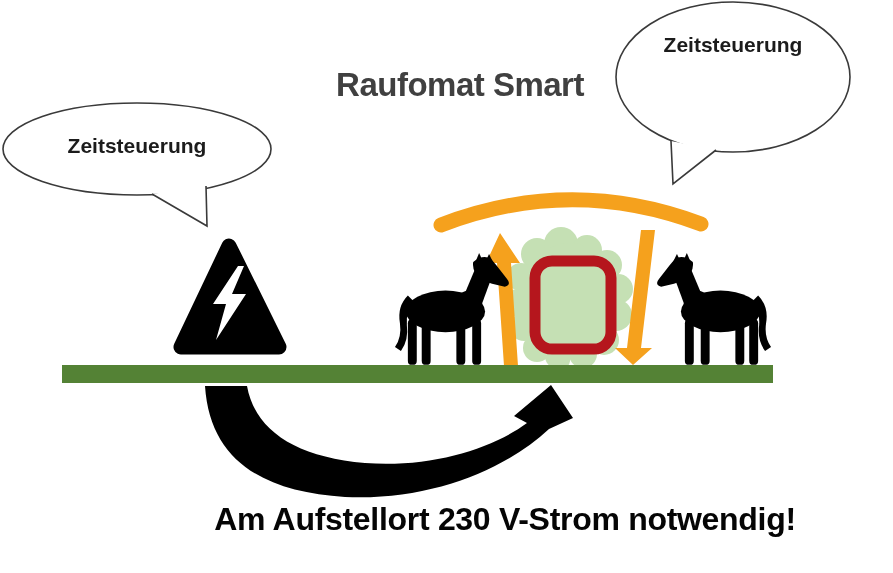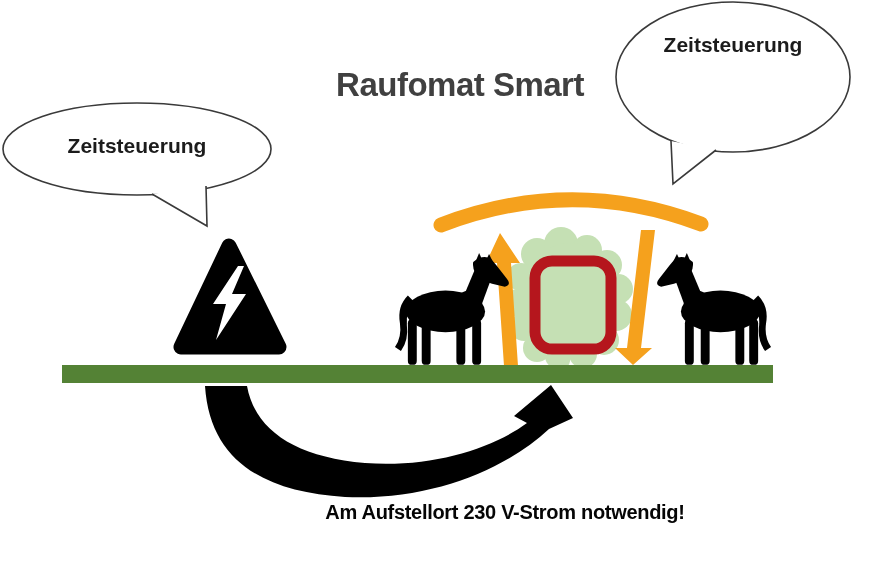--- a/index.html
+++ b/index.html
@@ -31,21 +31,21 @@
     left:17px;top:134px;width:240px;
     text-align:center;font-size:21px;color:#1c1c1c;
   }
   .bubble-text-right{
     left:625px;top:30px;width:216px;
     text-align:center;font-size:21px;line-height:30px;color:#1c1c1c;
   }
   .footer-note{
     left:205px;top:501px;width:600px;
     text-align:center;
-    font-size:20px;font-weight:bold;color:#050505;
+    font-size:32px;font-weight:bold;color:#050505;
     letter-spacing:-0.3px;
   }
   
   .f-orange{fill:var(--orange);}
   .s-orange{stroke:var(--orange);}
   .f-hay{fill:var(--hay-green);}
   .f-ground{fill:var(--ground-green);}
   .f-ink{fill:var(--ink);}
   .s-ink{stroke:var(--ink);}
   .s-red{stroke:var(--feeder-red);}

